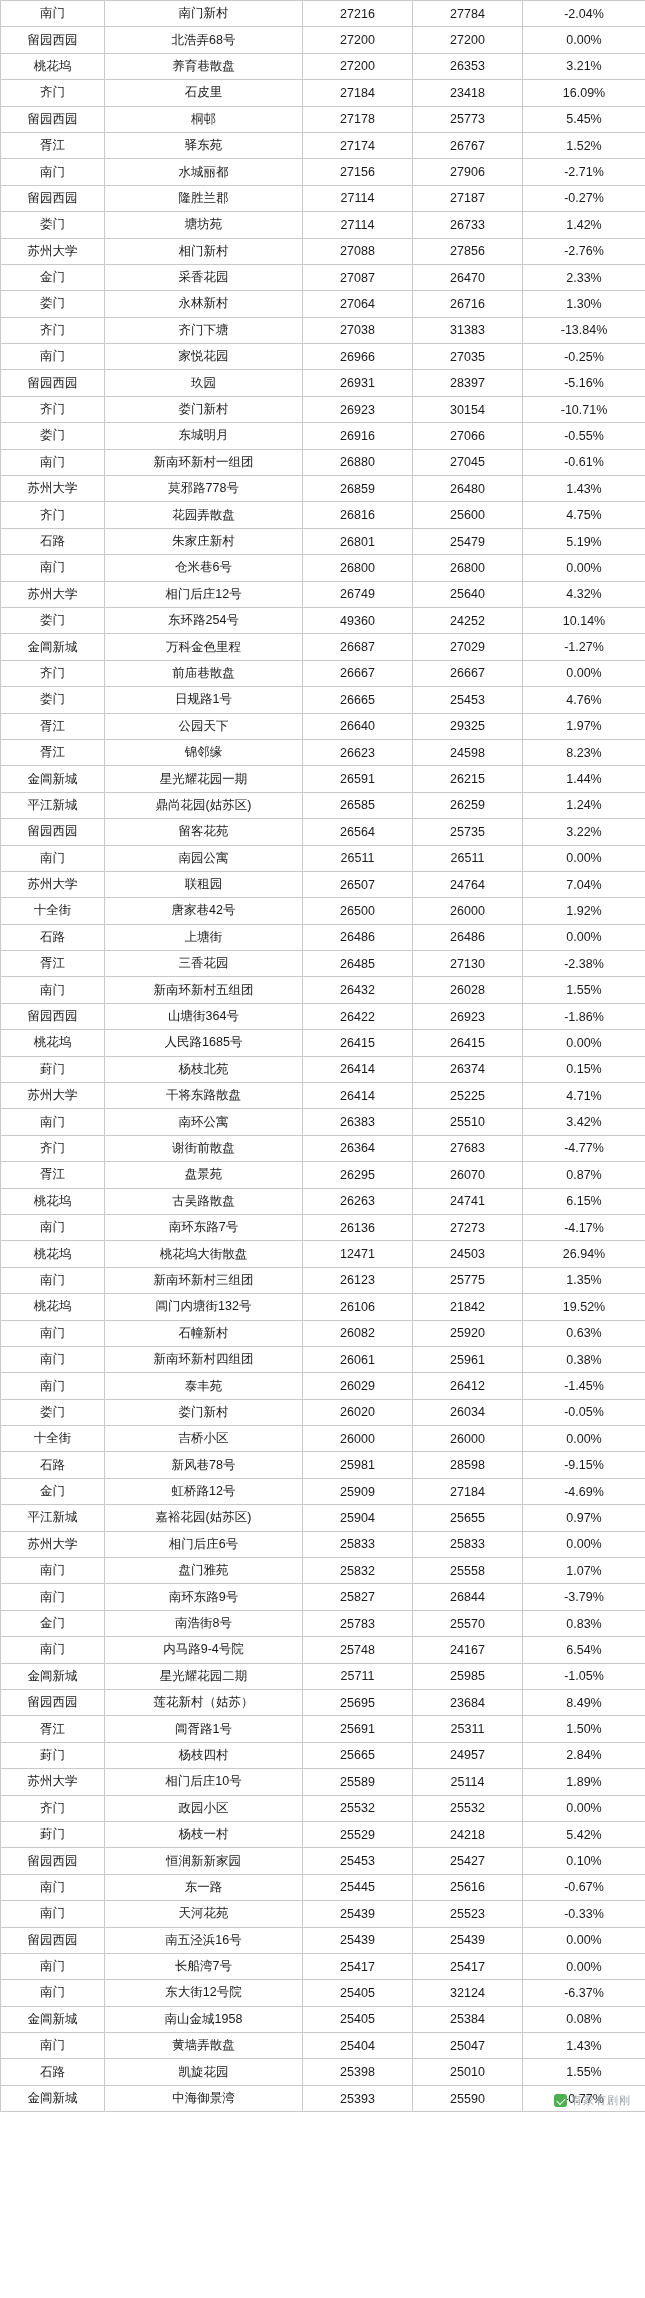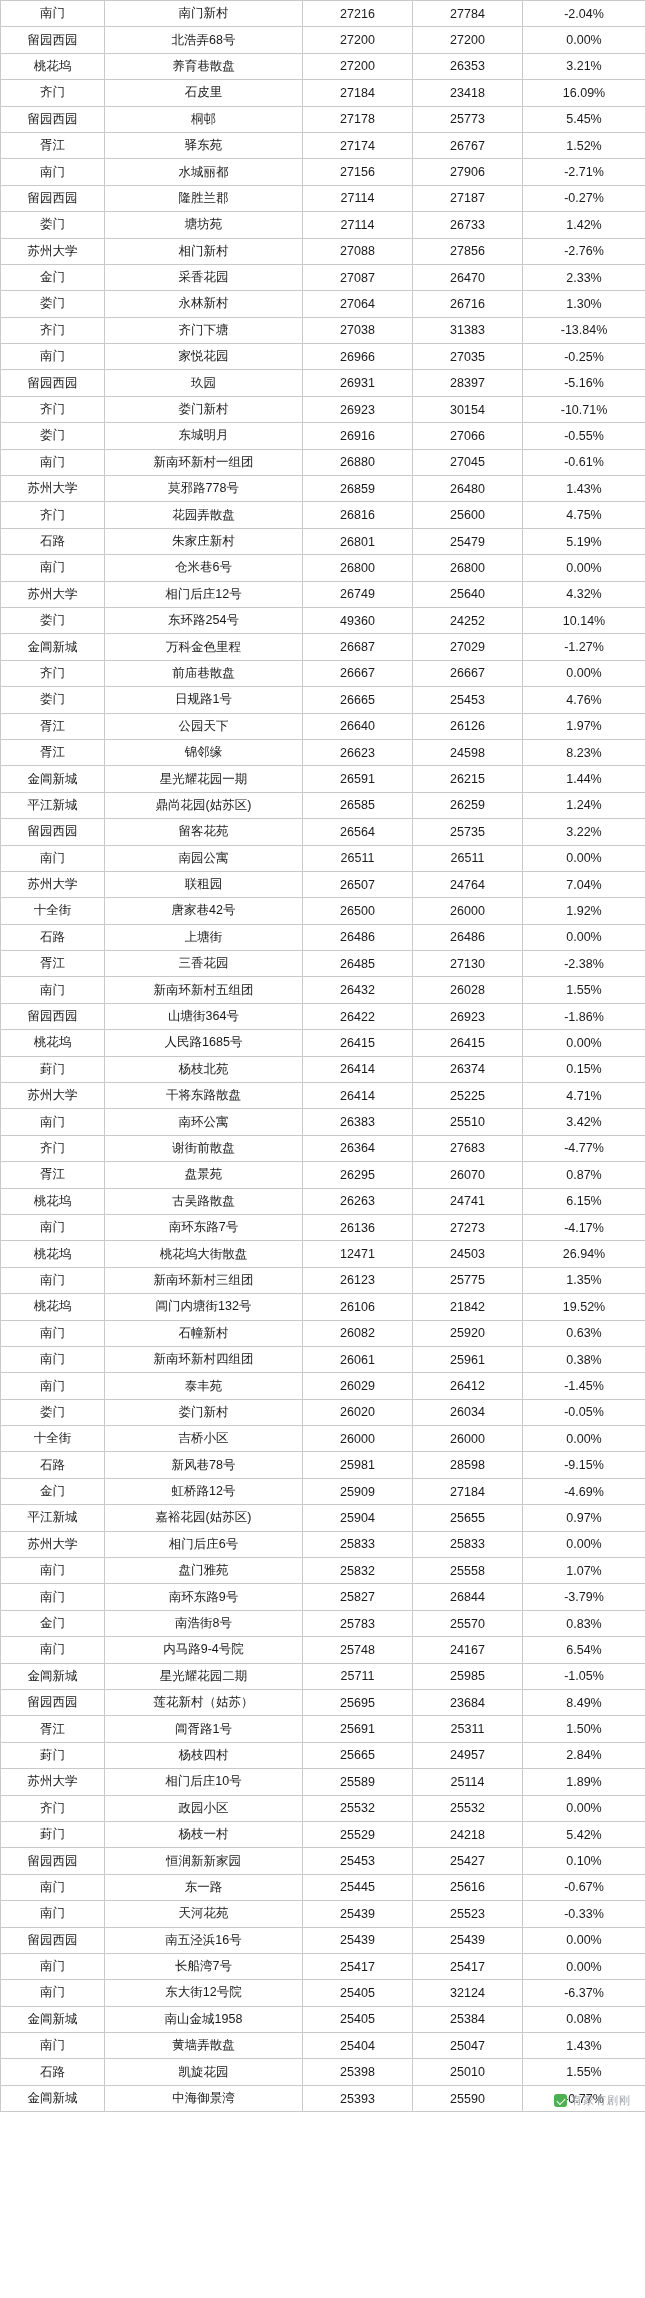--- a/index.html
+++ b/index.html
@@ -253,21 +253,21 @@
           <td class="region">娄门</td>
           <td class="name">日规路1号</td>
           <td class="num">26665</td>
           <td class="num">25453</td>
           <td class="pct">4.76%</td>
         </tr>
         <tr>
           <td class="region">胥江</td>
           <td class="name">公园天下</td>
           <td class="num">26640</td>
-          <td class="num">26126</td>
+          <td class="num">29325</td>
           <td class="pct">1.97%</td>
         </tr>
         <tr>
           <td class="region">胥江</td>
           <td class="name">锦邻缘</td>
           <td class="num">26623</td>
           <td class="num">24598</td>
           <td class="pct">8.23%</td>
         </tr>
         <tr>

